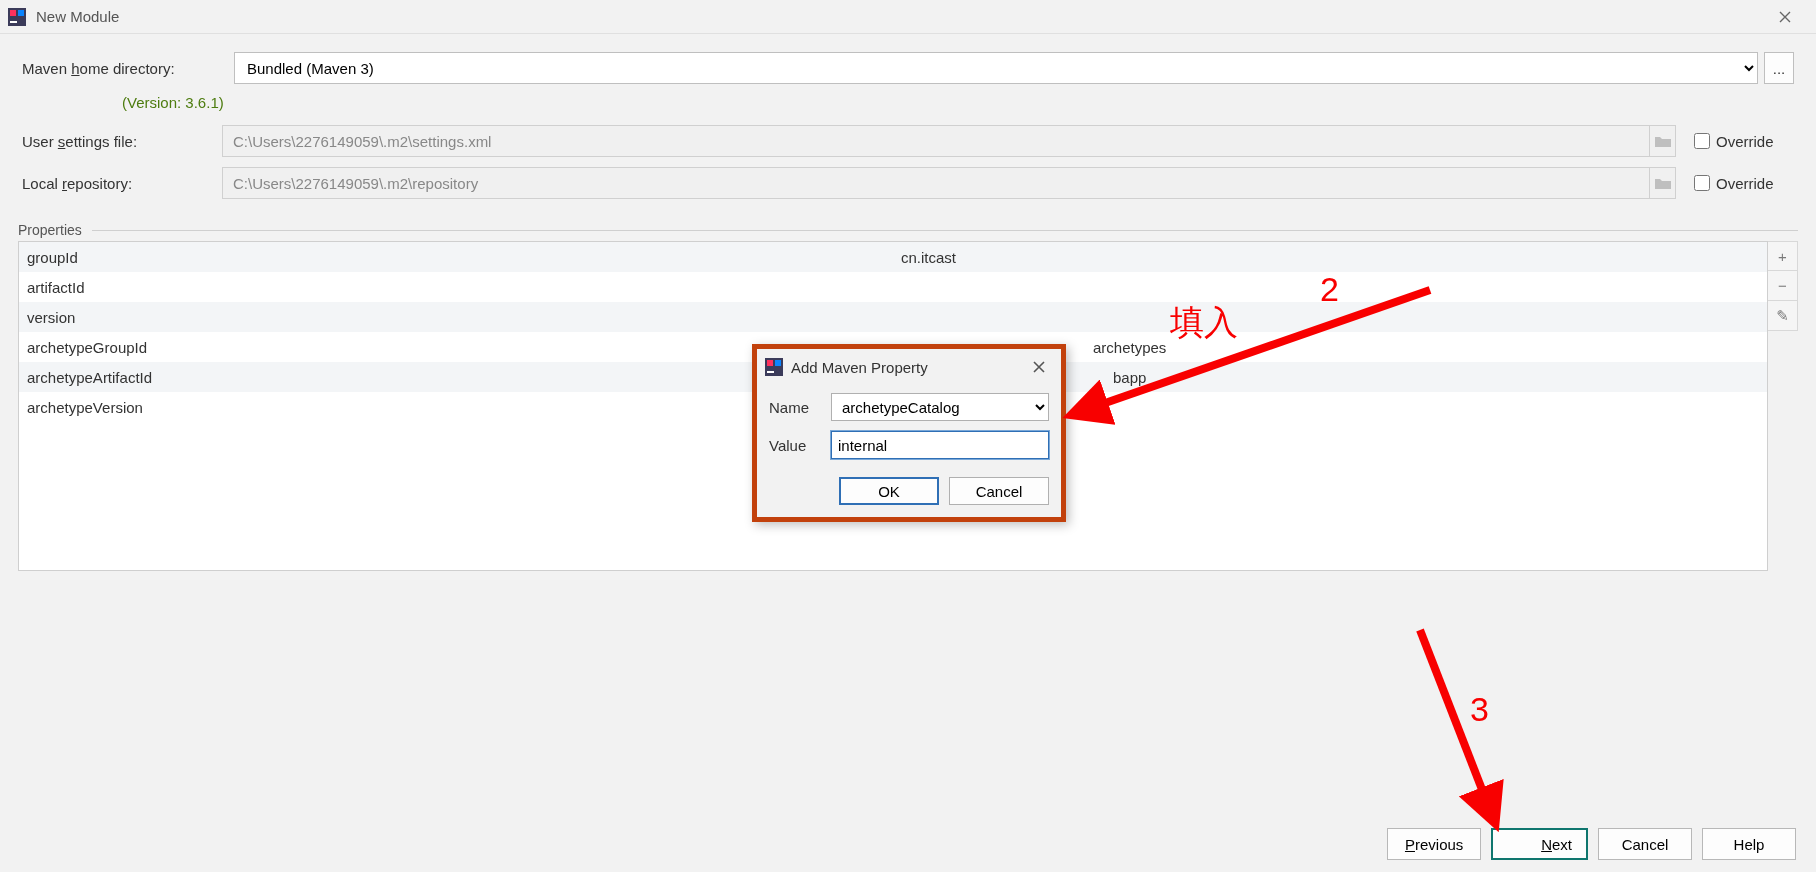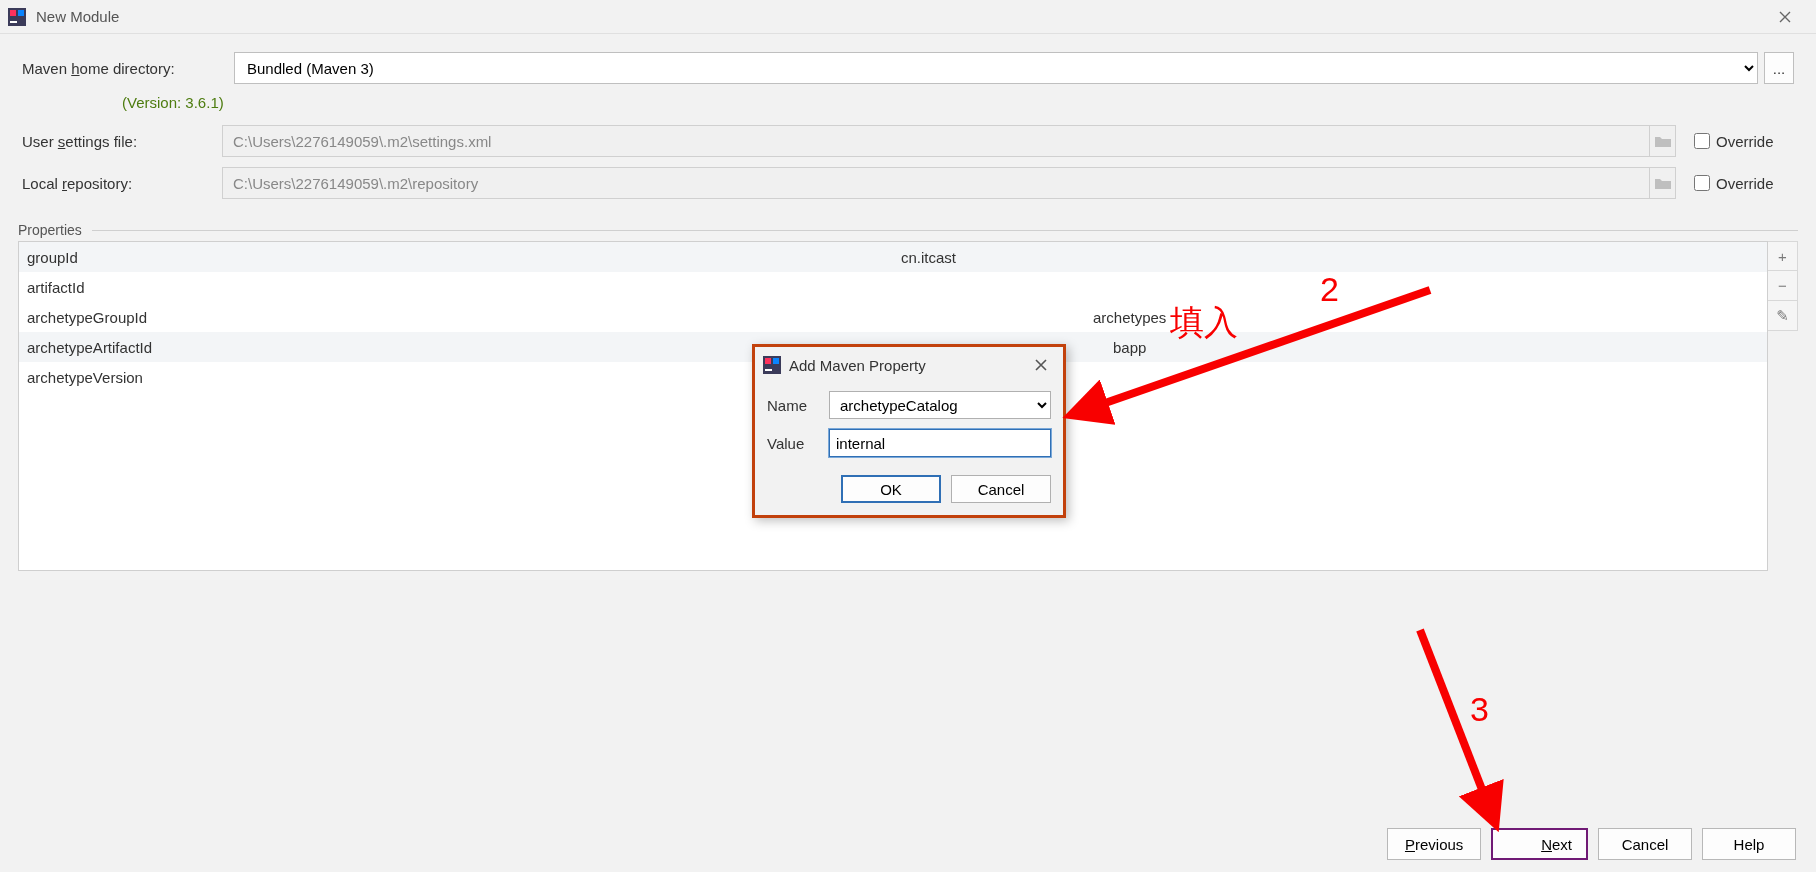--- a/index.html
+++ b/index.html
@@ -37,25 +37,25 @@
 .props-table .trow.alt { background: #f3f5f7; }
 .props-table .cell { padding: 0 8px; }
 .props-table .cell.key { width: 50%; }
 .props-table .cell.val { width: 50%; }
 .props-tools { width: 30px; display: flex; flex-direction: column; }
 .props-tools .tool { width: 30px; height: 30px; display: flex; align-items: center; justify-content: center; color: #7a7a7a; cursor: pointer; border: 1px solid #d8d8d8; border-left: none; background: #f5f5f5; }
 .props-tools .tool + .tool { border-top: none; }
 
 .footer { position: absolute; bottom: 0; left: 0; right: 0; height: 56px; display: flex; align-items: center; justify-content: flex-end; padding: 0 20px; background: #f2f2f2; }
 .footer button { height: 32px; min-width: 94px; margin-left: 10px; border: 1px solid #b8b8b8; background: #fdfdfd; cursor: pointer; font-size: 15px; padding: 0 14px; }
-.footer button.primary { border: 2px solid #701a75; padding-left: 48px; }
+.footer button.primary { border: 2px solid #0f766e; padding-left: 48px; }
 .footer button .ul { text-decoration: underline; }
 
 
-.modal { position: absolute; left: 752px; top: 344px; width: 314px; background: #f2f2f2; border: 3px solid #c2410c; box-shadow: 3px 3px 10px rgba(0,0,0,0.25); }
+.modal { position: absolute; left: 752px; top: 344px; width: 314px; background: #f2f2f2; border: 5px solid #c2410c; box-shadow: 3px 3px 10px rgba(0,0,0,0.25); }
 .modal .m-title { display: flex; align-items: center; height: 36px; padding: 0 8px; }
 .modal .m-title .app-icon { width: 18px; height: 18px; margin-right: 8px; }
 .modal .m-title .t { color: #333; }
 .modal .m-title .x { margin-left: auto; width: 28px; height: 28px; display: flex; align-items: center; justify-content: center; cursor: pointer; color: #555; }
 .modal .m-body { padding: 8px 12px 4px 12px; }
 .modal .m-row { display: flex; align-items: center; margin-bottom: 10px; }
 .modal .m-row .mlabel { width: 62px; }
 .modal .m-row select, .modal .m-row input[type=text] { flex: 1; height: 28px; border: 1px solid #b0b0b0; padding: 0 6px; font-size: 15px; background: #fff; }
 .modal .m-row input[type=text].hl { border: 1px solid #2f6fb5; outline: 1px solid #7aa8d8; }
 .modal .m-buttons { display: flex; justify-content: flex-end; padding: 4px 12px 12px 12px; gap: 10px; }
@@ -141,20 +141,24 @@
     <span class="line"></span>
   </div>
   <div class="props-body">
     <div class="props-table">
       <div class="trow alt">
         <div class="cell key">groupId</div>
         <div class="cell val">cn.itcast</div>
       </div>
       <div class="trow">
         <div class="cell key">artifactId</div>
+      </div>
+      <div class="trow alt">
+        <div class="cell key">version</div>
+        <div class="cell val"></div>
       </div>
       <div class="trow">
         <div class="cell key">archetypeGroupId</div>
         <div class="cell val" style="padding-left:200px">archetypes</div>
       </div>
       <div class="trow alt">
         <div class="cell key">archetypeArtifactId</div>
         <div class="cell val" style="padding-left:220px">bapp</div>
       </div>
       <div class="trow">

